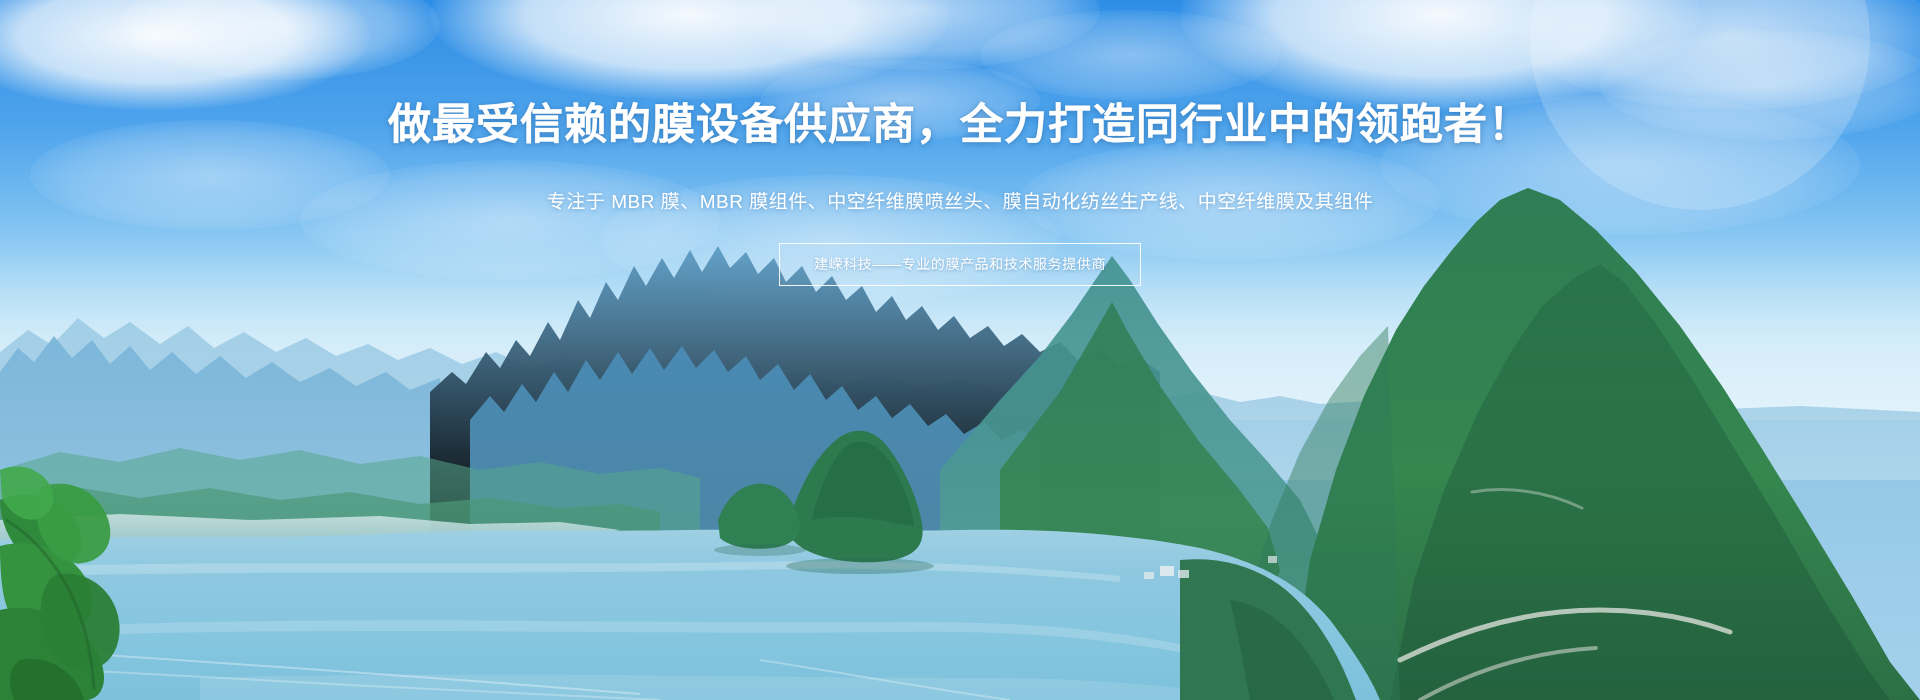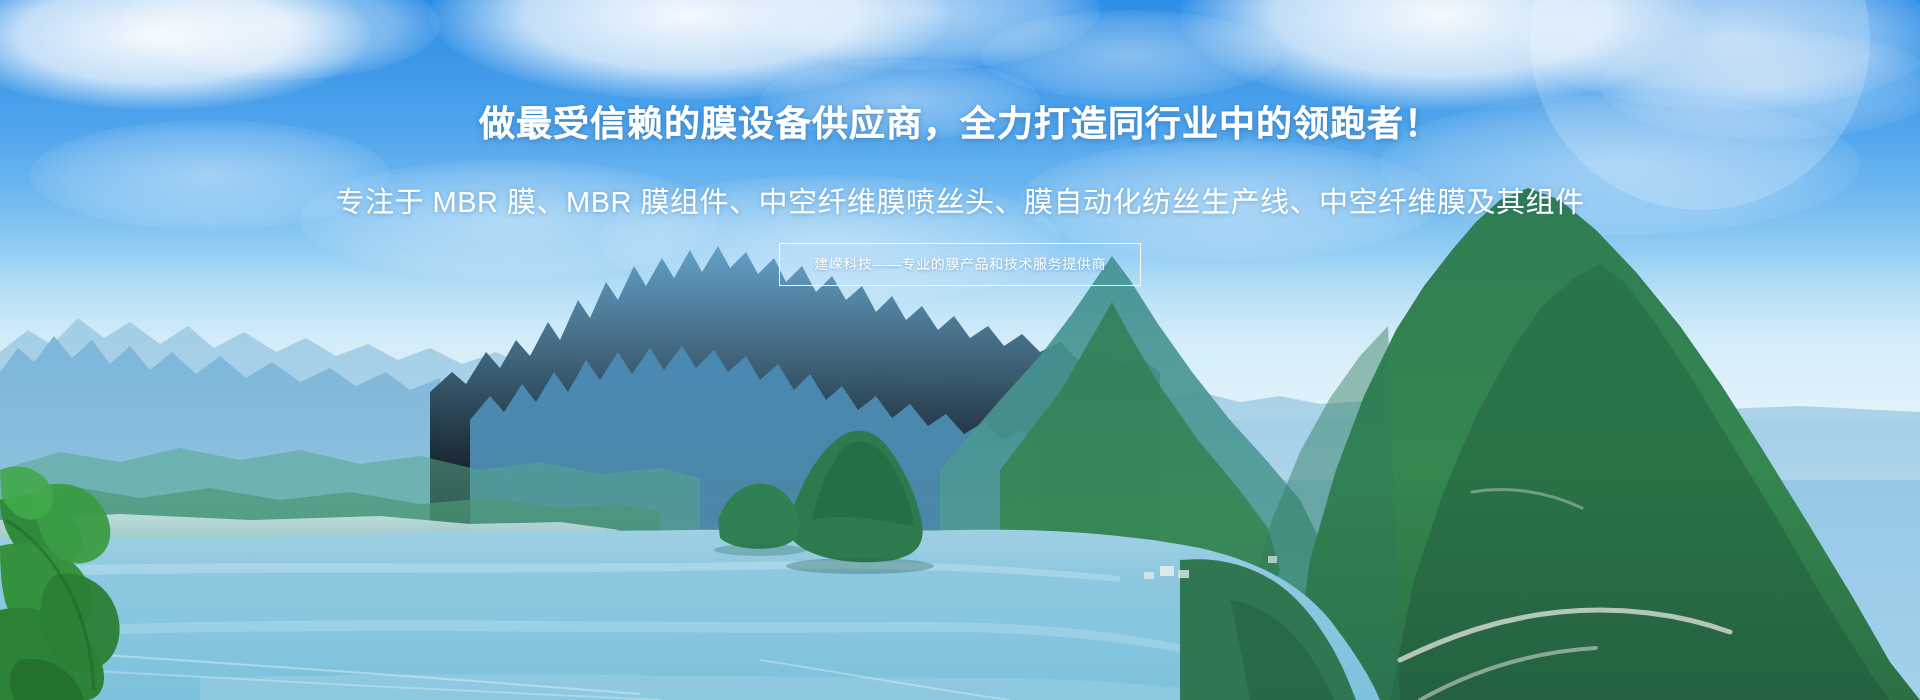--- a/index.html
+++ b/index.html
@@ -57,33 +57,33 @@
 
   
   .copy{
     position:absolute;left:0;top:0;width:1920px;height:700px;
     z-index:40;
     text-align:center;
   }
 
   .headline{
     position:absolute;left:0;top:99px;width:1920px;
-    font-size:36px;
+    font-size:43px;
     line-height:50px;
     font-weight:bold;
     color:#ffffff;
     letter-spacing:1px;
     white-space:nowrap;
     text-shadow:0 2px 6px rgba(28,90,150,.45), 0 0 2px rgba(40,110,175,.5);
     -webkit-text-stroke:0.5px rgba(255,255,255,.6);
   }
 
   .subline{
     position:absolute;left:0;top:186px;width:1920px;
-    font-size:29px;
+    font-size:19px;
     line-height:32px;
     font-weight:normal;
     color:#ffffff;
     letter-spacing:.5px;
     white-space:nowrap;
     text-shadow:0 1px 4px rgba(35,95,155,.40);
   }
 
   .tagwrap{
     position:absolute;left:0;top:243px;width:1920px;

